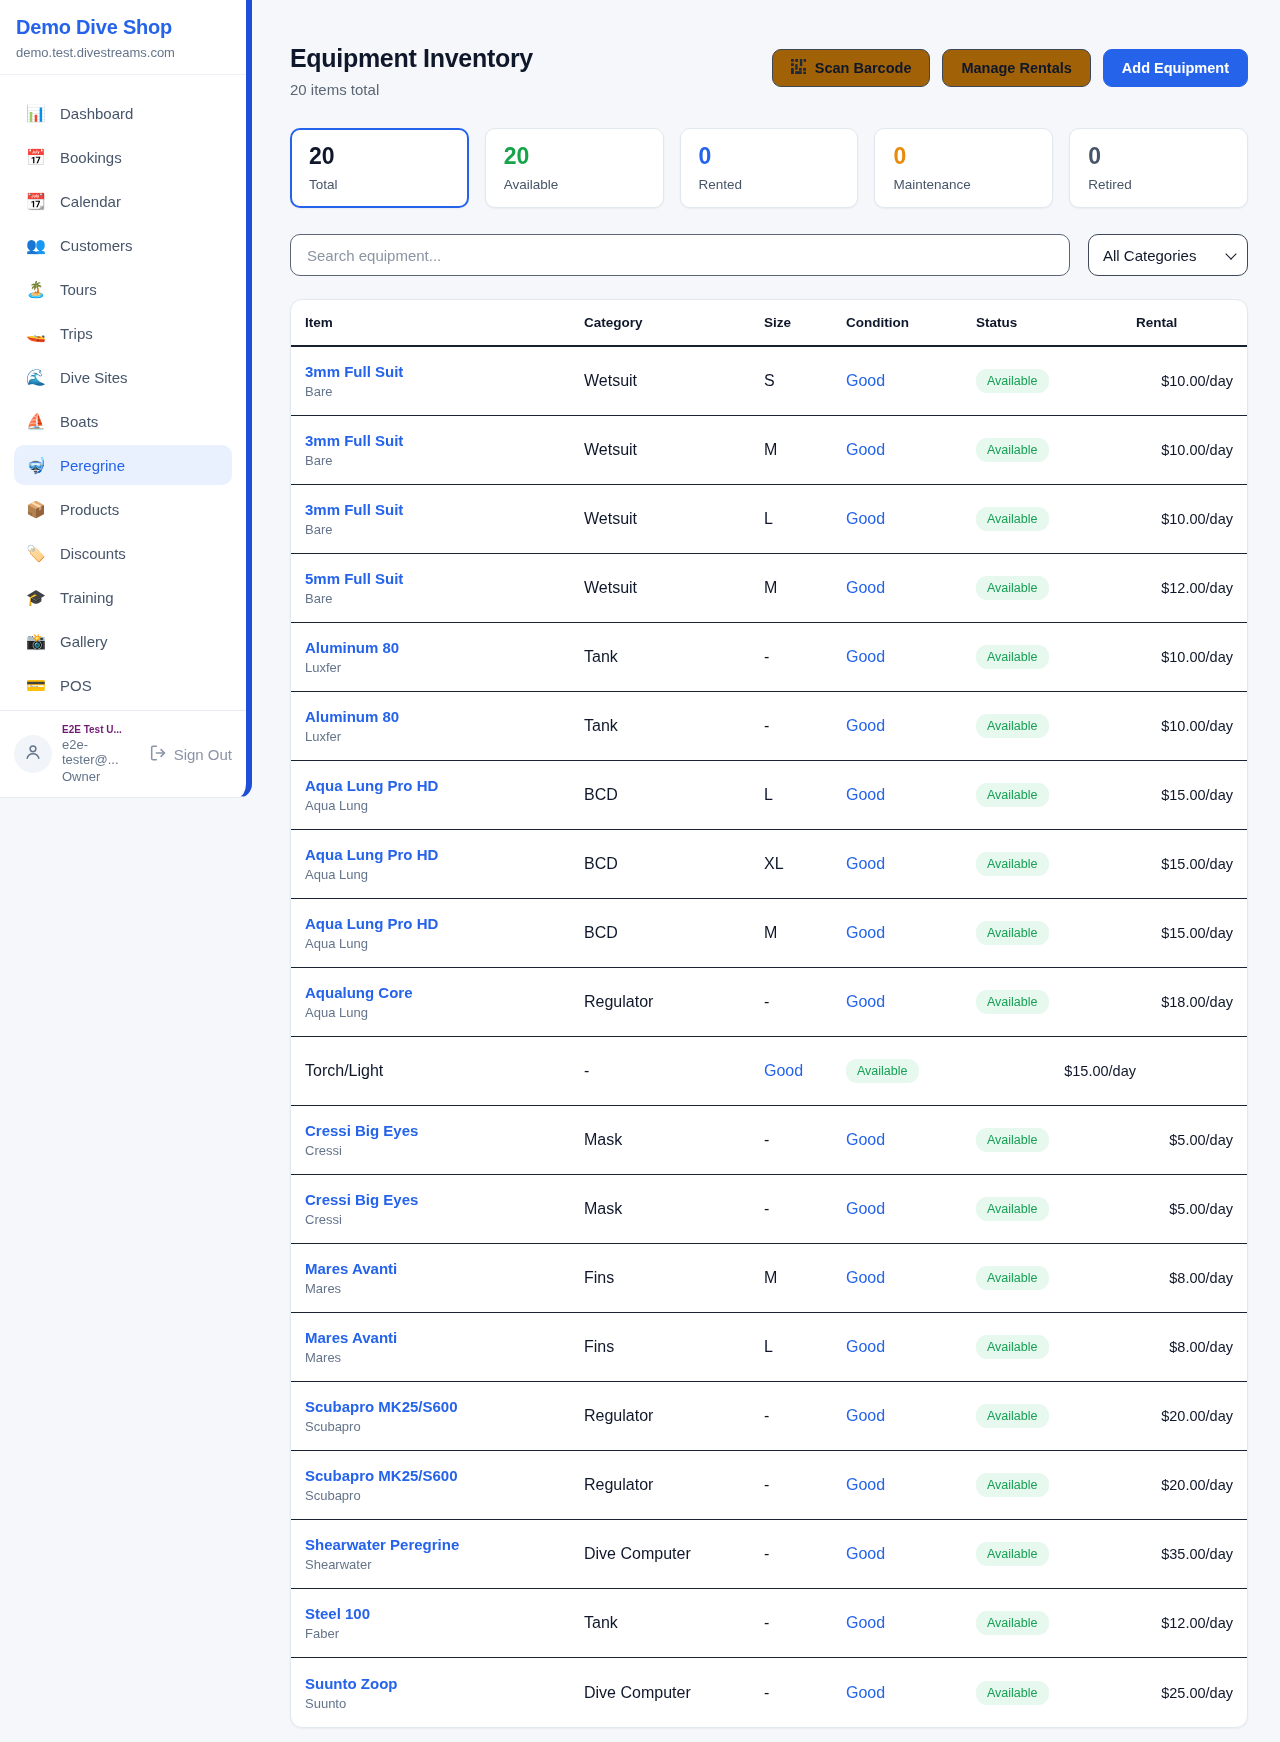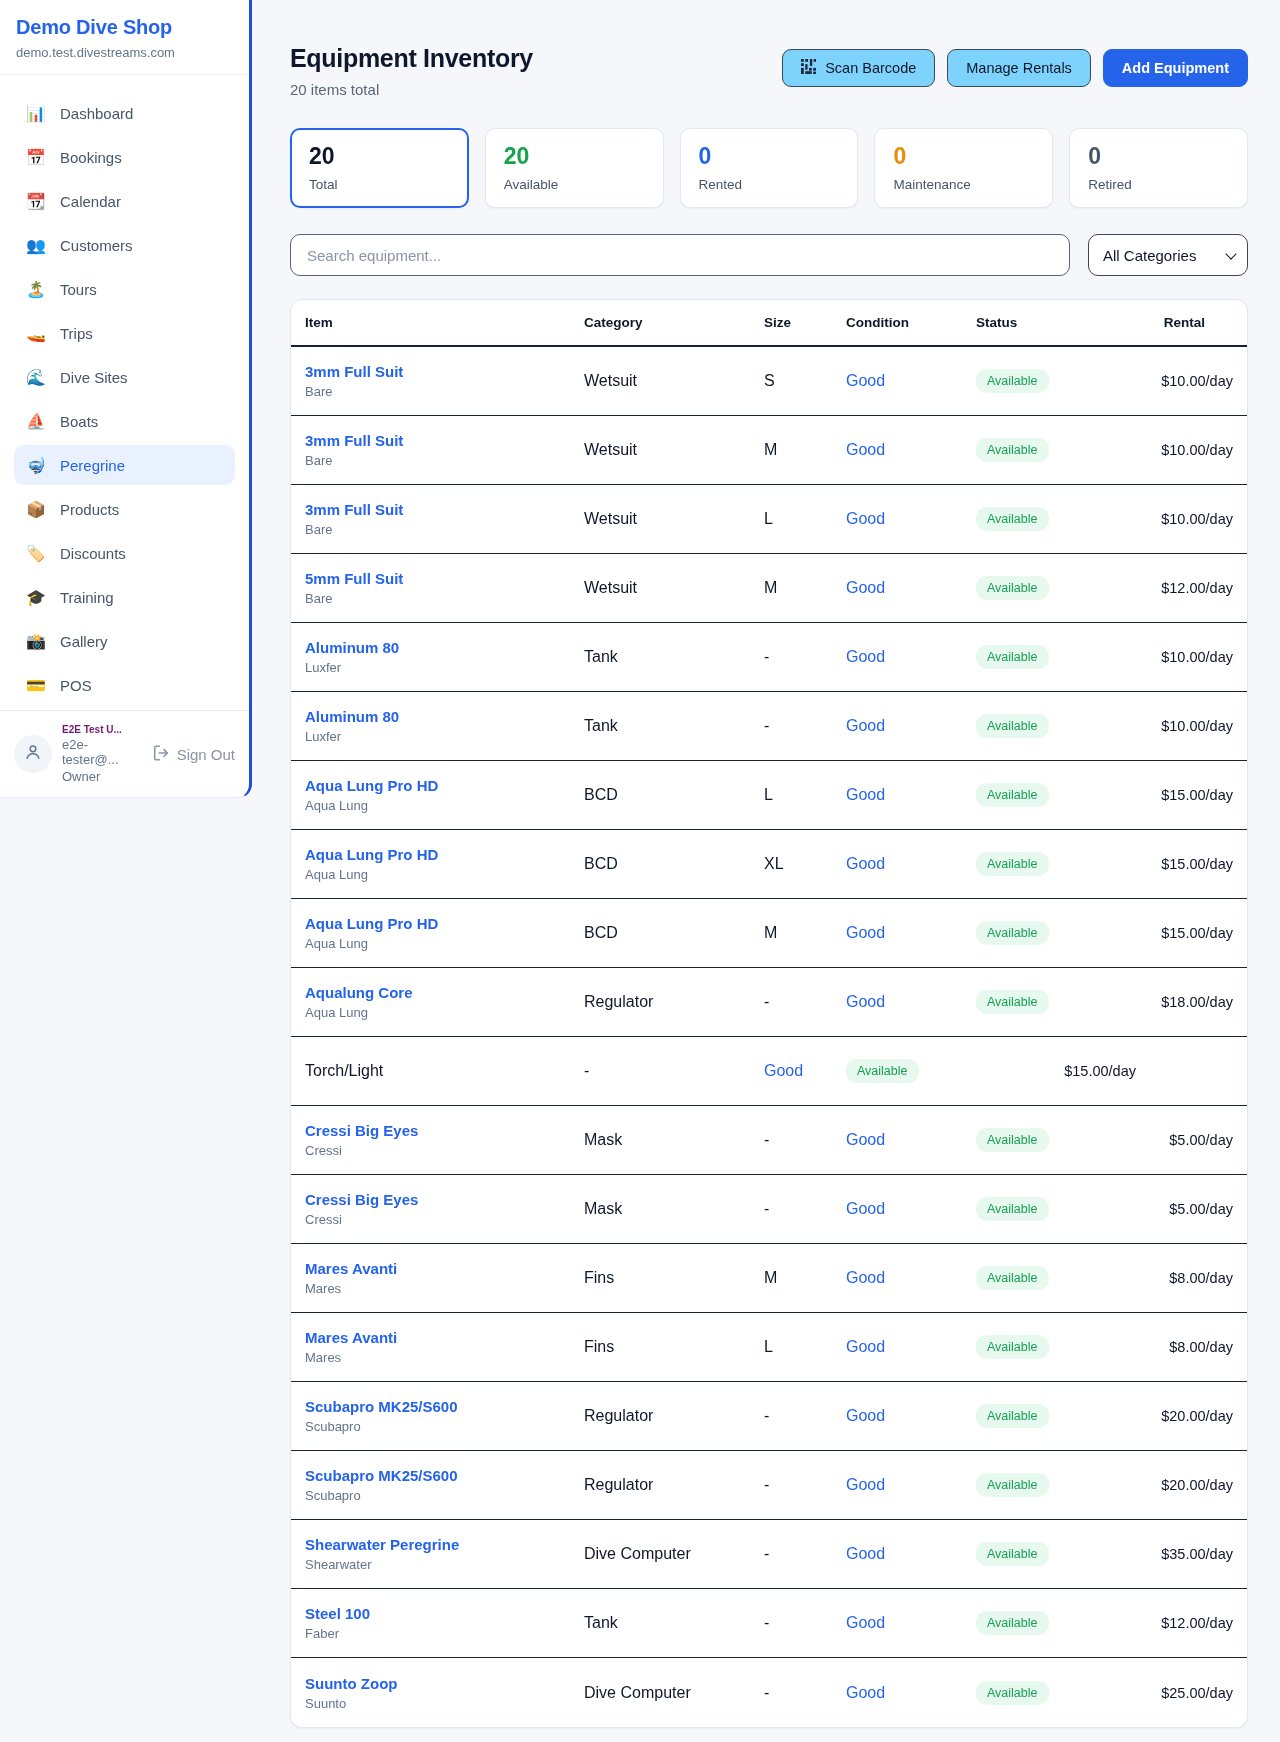--- a/index.html
+++ b/index.html
@@ -10,21 +10,21 @@
     color:#0f172a;
     position:relative;
     overflow:hidden;
   }
 
   
   .sidebar {
     position:absolute; top:0; left:0;
     width:252px; height:798px;
     background:#ffffff;
-    border-right:3px solid #1d4ed8;
+    border-right:6px solid #1d4ed8;
     border-bottom:1px solid #e7eaf0;
     border-radius:0 0 14px 0;
     display:flex; flex-direction:column;
   }
   .brand { padding:16px 16px 14px; border-bottom:1px solid #edf0f4; }
   .brand-name { font-size:20px; font-weight:bold; color:#2563eb; letter-spacing:-0.2px; }
   .brand-domain { font-size:13px; color:#64748b; margin-top:6px; }
   .nav { padding:18px 14px 0; flex:1; }
   .nav-item {
     display:flex; align-items:center; gap:14px;
@@ -48,22 +48,22 @@
 
   
   .main { margin-left:252px; padding:44px 32px 0 38px; }
   .page-header { display:flex; justify-content:space-between; align-items:flex-start; }
   .page-title { font-size:25px; font-weight:bold; letter-spacing:-0.3px; }
   .page-subtitle { font-size:15px; color:#5b6675; margin-top:8px; }
   .header-actions { display:flex; gap:12px; margin-top:5px; }
   .btn {
     height:38px; border-radius:9px; padding:0 18px;
     display:inline-flex; align-items:center; gap:9px;
-    background:#7dd3fc; border:1px solid #3d4756; color:#0f172a;
-    font-size:14.5px; font-weight:400; font-family:inherit; cursor:pointer;
+    background:#a16207; border:1px solid #3d4756; color:#0f172a;
+    font-size:14.5px; font-weight:700; font-family:inherit; cursor:pointer;
   }
   .btn.primary { background:#2563eb; border-color:#2563eb; color:#fff; font-weight:600; }
 
   .stats { display:grid; grid-template-columns:repeat(5,1fr); gap:16px; margin-top:30px; }
   .stat-card {
     background:#fff; border:1px solid #e2e8f0; border-radius:10px;
     padding:14px 18px 15px; box-shadow:0 1px 2px rgba(15,23,42,.05); cursor:pointer;
   }
   .stat-card.selected { border:2px solid #2563eb; padding:13px 17px 14px; }
   .stat-value { font-size:23px; font-weight:bold; }
@@ -92,21 +92,21 @@
     border:1px solid #e2e8f0; border-radius:12px;
     box-shadow:0 1px 2px rgba(15,23,42,.05); overflow:hidden;
   }
   .trow {
     display:grid;
     grid-template-columns:279px 180px 82px 130px 160px 1fr;
     align-items:center; padding:0 14px;
   }
   .thead { height:47px; border-bottom:2px solid #18212f; }
   .thead .th { font-size:13.5px; font-weight:bold; color:#0f172a; }
-  .th-rental { text-align:center; }
+  .th-rental { text-align:left; }
   .row { height:69px; border-bottom:1.6px solid #1a2332; }
   .row:last-child { border-bottom:none; }
   .item-name { font-size:15px; font-weight:600; color:#2563eb; cursor:pointer; }
   .item-brand { font-size:13px; color:#64748b; margin-top:4px; }
   .cell { font-size:16px; color:#0f172a; }
   .cond { color:#2563eb; cursor:pointer; }
   .badge {
     display:inline-block; background:#e7f8ee; color:#17a056;
     font-size:12.5px; padding:5px 11px; border-radius:11px;
   }

